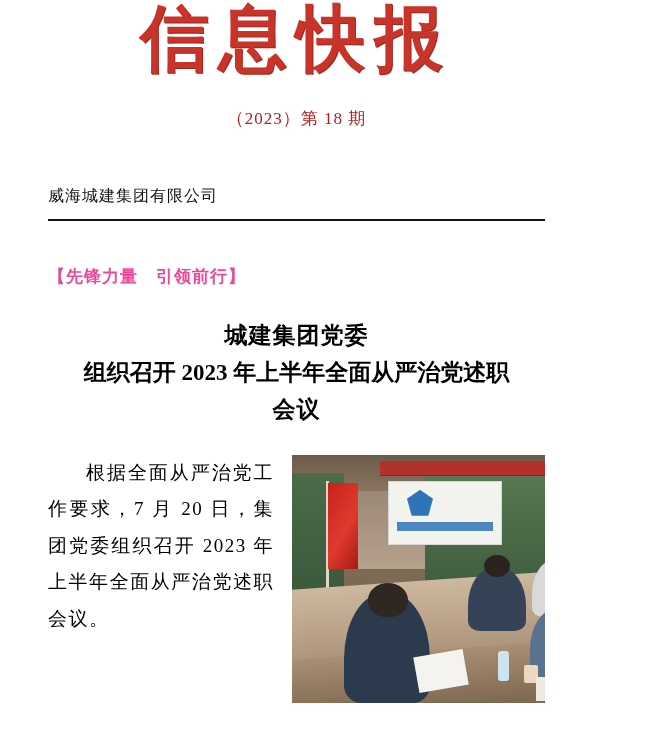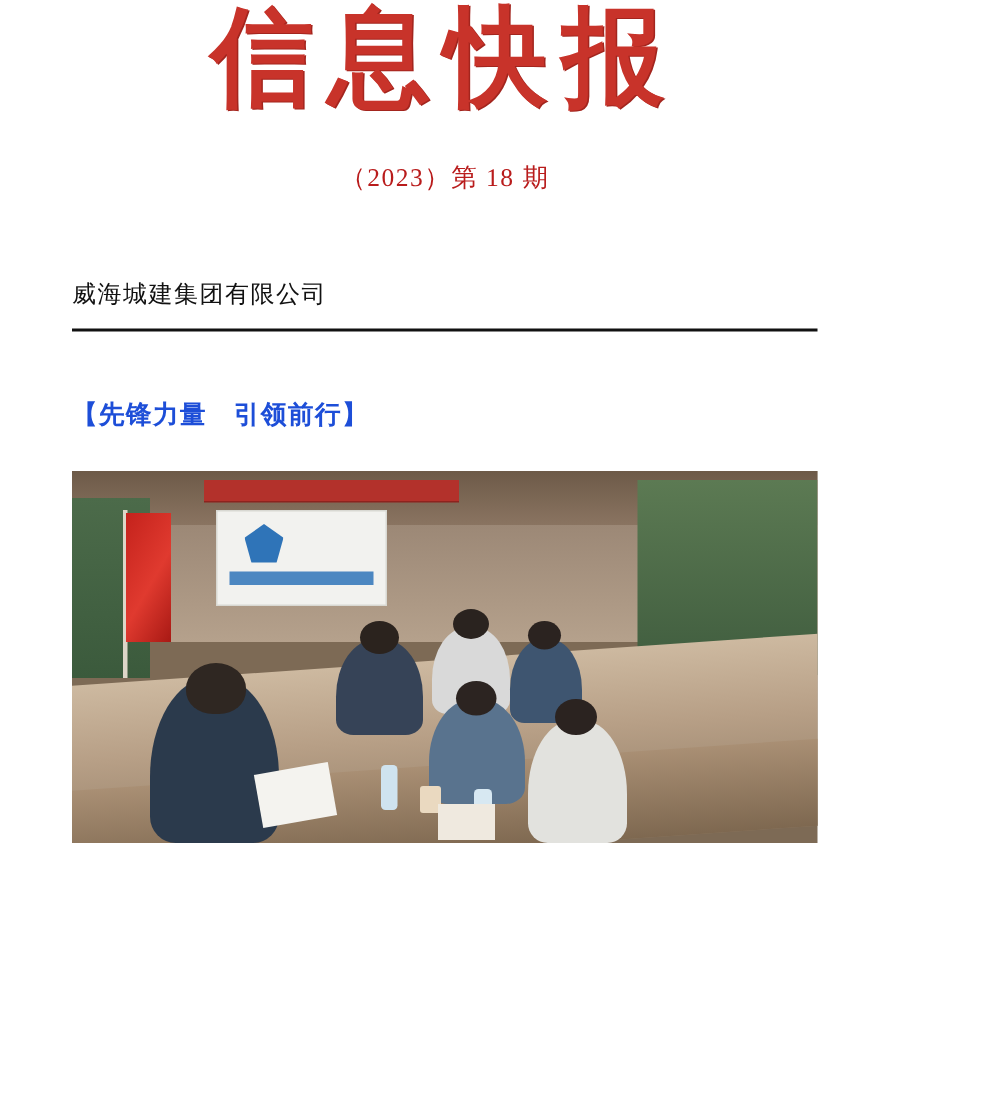--- a/index.html
+++ b/index.html
@@ -60,21 +60,21 @@
     height: 2px;
     background: #111;
     width: 100%;
   }
   
   .column-tag {
     margin-top: 44px;
     font-size: 17px;
     font-weight: bold;
     letter-spacing: 1px;
-    color: #1d4ed8;
+    color: #ec4899;
   }
   
   .headline {
     margin-top: 30px;
     text-align: center;
     font-weight: bold;
     font-size: 23px;
     line-height: 1.6;
     letter-spacing: 1px;
     padding: 0 6px;
@@ -202,22 +202,30 @@
 
   <div class="issue-line">（2023）第 18 期</div>
 
   <div class="meta-row">
     <div>威海城建集团有限公司</div>
   </div>
   <div class="rule"></div>
 
   <div class="column-tag">【先锋力量　引领前行】</div>
 
+  <div class="headline">
+    <div class="l1">城建集团党委</div>
+    <div class="l2">组织召开 2023 年上半年全面从严治党述职</div>
+    <div class="l3">会议</div>
+  </div>
 
   <div class="body-row">
+    <div class="body-text">
+      <p>根据全面从严治党工作要求，7 月 20 日，集团党委组织召开 2023 年上半年全面从严治党述职会议。</p>
+    </div>
 
     <div class="photo">
       <div class="ph-wallTop"></div>
       <div class="ph-wallMid"></div>
       <div class="ph-greenL"></div>
       <div class="ph-greenR"></div>
       <div class="ph-banner"></div>
       <div class="ph-logoboard">
         <div class="ph-logomark"></div>
         <div class="ph-logotext"></div>

